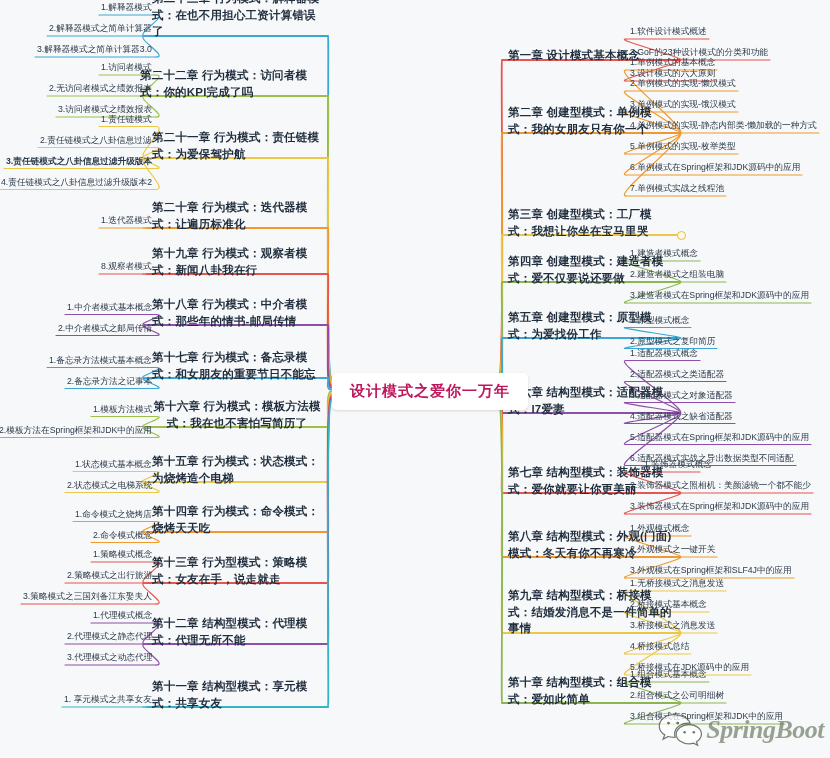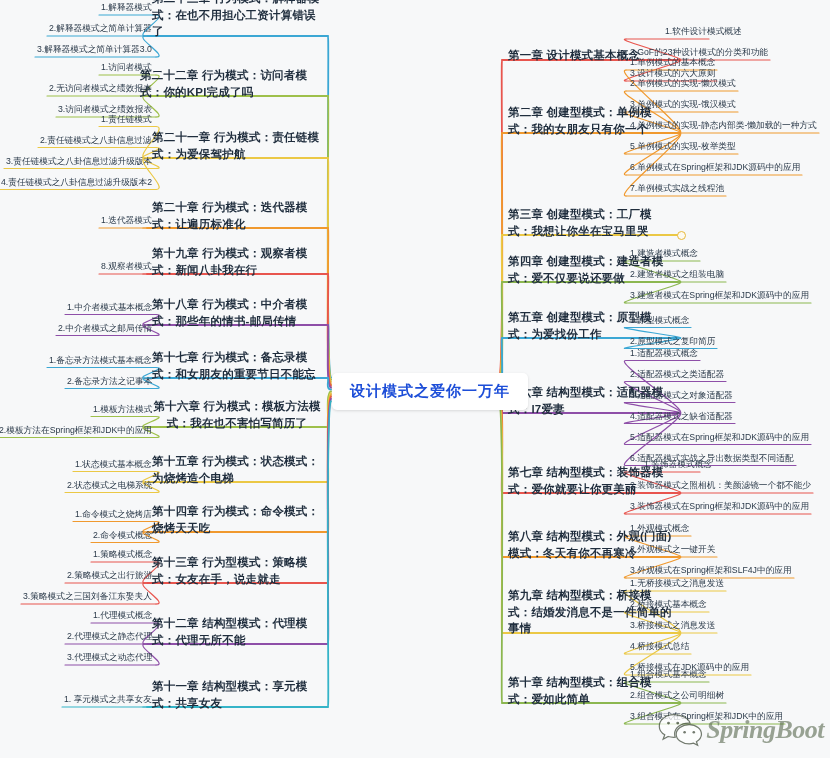--- a/index.html
+++ b/index.html
@@ -35,21 +35,21 @@
   }
   .leaf.lefty { text-align: right; }
 
   .center-node {
     position: absolute;
     background: #ffffff;
     border-radius: 5px;
     box-shadow: 0 1px 3px rgba(0,0,0,.13);
     font-size: 15px;
     font-weight: bold;
-    color: #1d4ed8;
+    color: #be185d;
     padding: 9px 18px;
     letter-spacing: 1px;
     white-space: nowrap;
     z-index: 5;
   }
 
   .collapse-badge {
     position: absolute;
     width: 9px; height: 9px;
     border-radius: 50%;
@@ -252,21 +252,21 @@
       <path d="M 156 644 L 65 644" fill="none" stroke="#8e4fa8" stroke-width="1.1" stroke-linecap="round"></path>
       <path d="M 146 644 C 132 644, 170 665, 156 665" fill="none" stroke="#8e4fa8" stroke-width="1.2" stroke-linecap="round"></path>
       <path d="M 156 665 L 65 665" fill="none" stroke="#8e4fa8" stroke-width="1.1" stroke-linecap="round"></path>
       <path d="M 331 401.095 C 325 407.21310000000005, 329.35 707, 328 707" fill="none" stroke="#35b4c8" stroke-width="1.8" stroke-linecap="round"></path>
       <path d="M 147 707 L 328 707" fill="none" stroke="#35b4c8" stroke-width="1.8" stroke-linecap="round"></path>
       <path d="M 146 707 C 132 707, 170 707, 156 707" fill="none" stroke="#35b4c8" stroke-width="1.2" stroke-linecap="round"></path>
       <path d="M 156 707 L 62 707" fill="none" stroke="#35b4c8" stroke-width="1.1" stroke-linecap="round"></path>
     </svg>
   <div id="nodes-layer">
       <div class="node right" style="width: 165px; left: 508px; top: 47px;">第一章 设计模式基本概念</div>
-      <div class="leaf" style="left: 630px; top: 26px; margin-left: 35px;">1.软件设计模式概述</div>
+      <div class="leaf" style="left: 630px; top: 26px;">1.软件设计模式概述</div>
       <div class="leaf" style="left: 630px; top: 47px;">2.GoF的23种设计模式的分类和功能</div>
       <div class="leaf" style="left: 630px; top: 68px;">3.设计模式的六大原则</div>
       <div class="node right" style="width: 165px; left: 508px; top: 104px;">第二章 创建型模式：单例模式：我的女朋友只有你一个</div>
       <div class="leaf" style="left: 630px; top: 57px;">1.单例模式的基本概念</div>
       <div class="leaf" style="left: 630px; top: 78px;">2.单例模式的实现-懒汉模式</div>
       <div class="leaf" style="left: 630px; top: 99px;">3.单例模式的实现-饿汉模式</div>
       <div class="leaf" style="left: 630px; top: 120px;">4.单例模式的实现-静态内部类-懒加载的一种方式</div>
       <div class="leaf" style="left: 630px; top: 141px;">5.单例模式的实现-枚举类型</div>
       <div class="leaf" style="left: 630px; top: 162px;">6.单例模式在Spring框架和JDK源码中的应用</div>
       <div class="leaf" style="left: 630px; top: 183px;">7.单例模式实战之线程池</div>
@@ -308,21 +308,21 @@
       <div class="leaf lefty" style="left: 101px; top: 2px;">1.解释器模式</div>
       <div class="leaf lefty" style="left: 49px; top: 23px;">2.解释器模式之简单计算器</div>
       <div class="leaf lefty" style="left: 37px; top: 44px;">3.解释器模式之简单计算器3.0</div>
       <div class="node left" style="width: 170px; left: 140px; top: 67px;">第二十二章 行为模式：访问者模式：你的KPI完成了吗</div>
       <div class="leaf lefty" style="left: 101px; top: 62px;">1.访问者模式</div>
       <div class="leaf lefty" style="left: 49px; top: 83px;">2.无访问者模式之绩效报表</div>
       <div class="leaf lefty" style="left: 58px; top: 104px;">3.访问者模式之绩效报表</div>
       <div class="node left" style="width: 170px; left: 152px; top: 129px;">第二十一章 行为模式：责任链模式：为爱保驾护航</div>
       <div class="leaf lefty" style="left: 101px; top: 113.5px;">1.责任链模式</div>
       <div class="leaf lefty" style="left: 40px; top: 134.5px;">2.责任链模式之八卦信息过滤</div>
-      <div class="leaf lefty" style="left: 6px; top: 155.5px;">3.责任链模式之八卦信息过滤升级版本</div>
+      <div class="leaf lefty" style="left: 6px; top: 155.5px; font-weight: bold;">3.责任链模式之八卦信息过滤升级版本</div>
       <div class="leaf lefty" style="left: 1px; top: 176.5px;">4.责任链模式之八卦信息过滤升级版本2</div>
       <div class="node left" style="width: 170px; left: 152px; top: 199px;">第二十章 行为模式：迭代器模式：让遍历标准化</div>
       <div class="leaf lefty" style="left: 101px; top: 215px;">1.迭代器模式</div>
       <div class="node left" style="width: 170px; left: 152px; top: 245px;">第十九章 行为模式：观察者模式：新闻八卦我在行</div>
       <div class="leaf lefty" style="left: 101px; top: 261px;">8.观察者模式</div>
       <div class="node left" style="width: 170px; left: 152px; top: 296px;">第十八章 行为模式：中介者模式：那些年的情书-邮局传情</div>
       <div class="leaf lefty" style="left: 67px; top: 301.5px;">1.中介者模式基本概念</div>
       <div class="leaf lefty" style="left: 58px; top: 322.5px;">2.中介者模式之邮局传情</div>
       <div class="node left" style="width: 170px; left: 152px; top: 349px;">第十七章 行为模式：备忘录模式：和女朋友的重要节日不能忘</div>
       <div class="leaf lefty" style="left: 49px; top: 354.5px;">1.备忘录方法模式基本概念</div>

